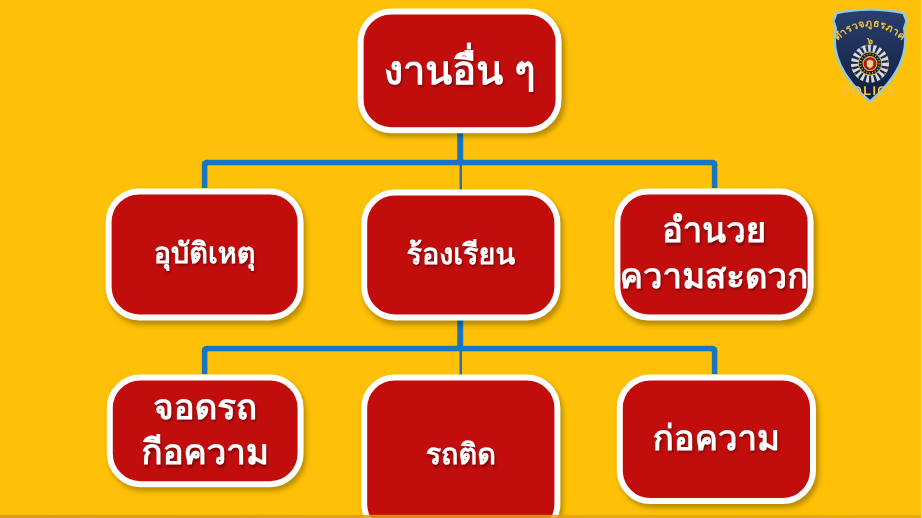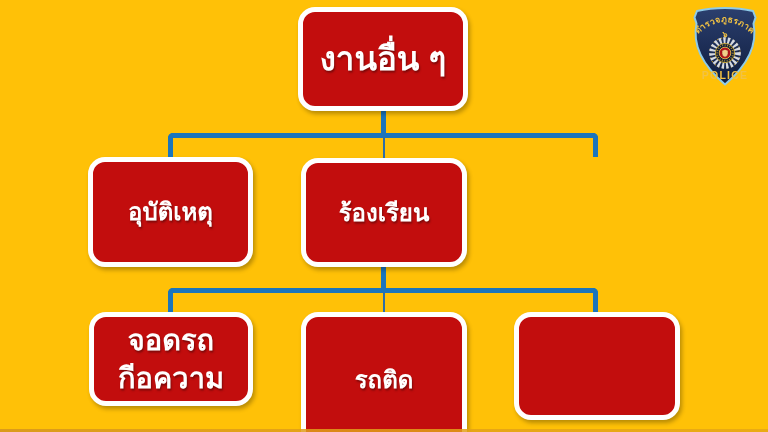--- a/index.html
+++ b/index.html
@@ -16,21 +16,21 @@
   .slide{
     position:relative;
     width:768px;height:432px;
     background:var(--background);
     overflow:hidden;
   }
   .node{
     position:absolute;
     background:var(--box-red);
     border:5px solid var(--box-border);
-    border-radius:17px;
+    border-radius:28px;
     box-shadow:2px 3px 4px rgba(0,0,0,.28);
     display:flex;flex-direction:column;
     align-items:center;justify-content:center;
     color:var(--text);
     font-weight:bold;
     text-align:center;
   }
   .node .line{
     line-height:1.32;
     text-shadow:1px 2px 2px rgba(0,0,0,.35);
@@ -88,31 +88,36 @@
   </div>
 
   <div class="node n-accident fs-lg">
     <div class="line">อุบัติเหตุ</div>
   </div>
 
   <div class="node n-complaint fs-lg">
     <div class="line">ร้องเรียน</div>
   </div>
 
+  <div class="node n-facilitation fs-md">
+    <div class="line">อำนวย</div>
+    <div class="line">ความสะดวก</div>
+  </div>
 
   <div class="node n-parking fs-md">
     <div class="line">จอดรถ</div>
     <div class="line">กีอความ</div>
   </div>
 
   <div class="node n-traffic fs-lg">
     <div class="line">รถติด</div>
   </div>
 
   <div class="node n-nuisance fs-md">
+    <div class="line">ก่อความ</div>
   </div>
 
   <div class="badge">
     <svg viewBox="0 0 76 84" width="76" height="84">
       <defs>
         <linearGradient id="shieldGrad" x1="0" y1="0" x2="0" y2="1">
           <stop offset="0" stop-color="#2b3f6e"></stop>
           <stop offset="1" stop-color="#0f1d3e"></stop>
         </linearGradient>
         <path id="arcTop" d="M 10 31 Q 38 5 66 31" fill="none"></path>

